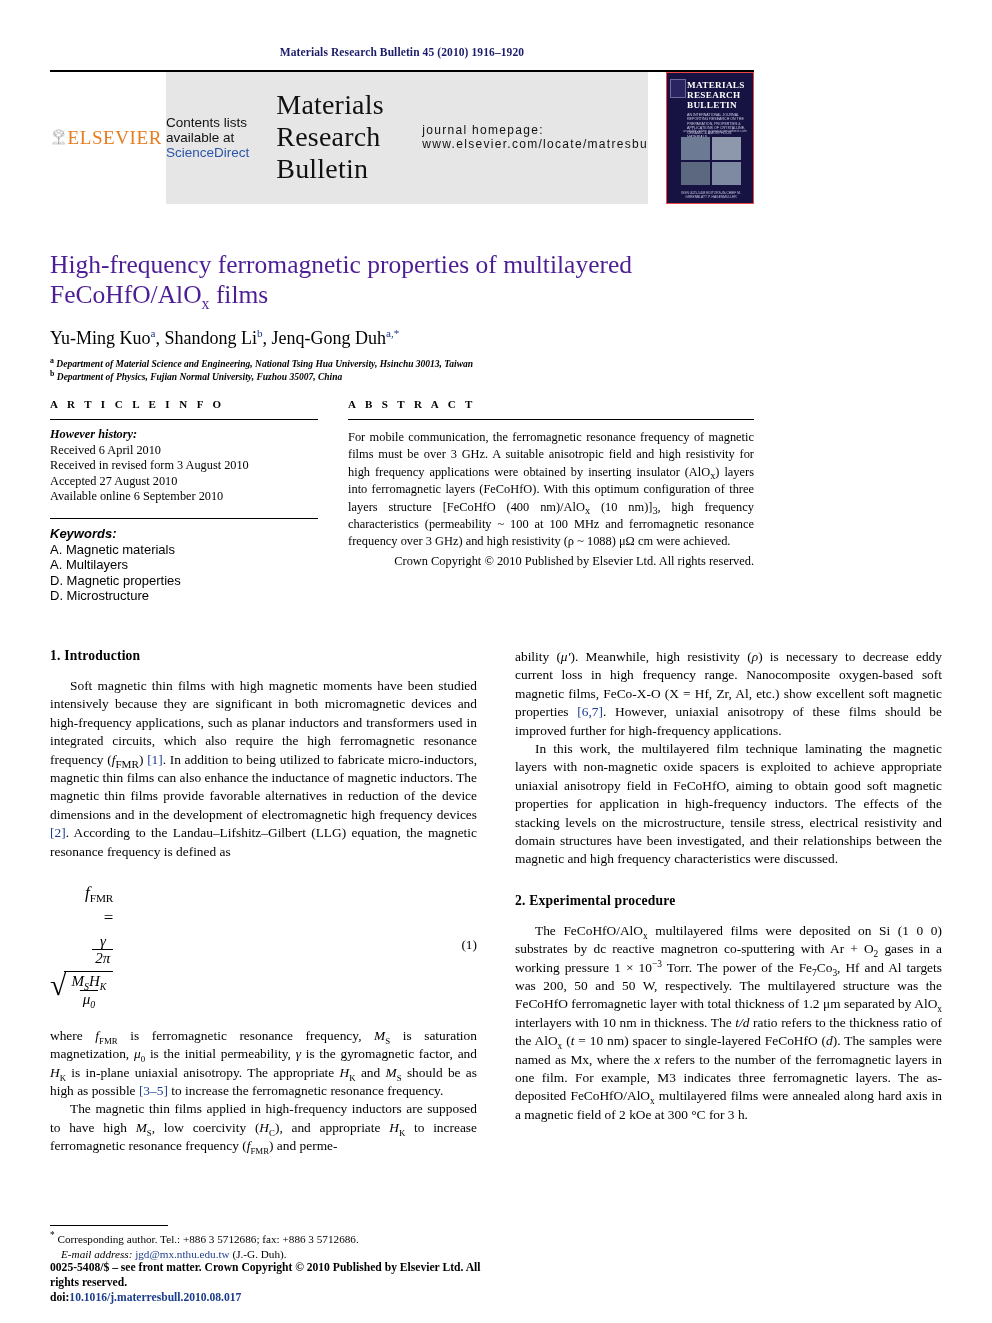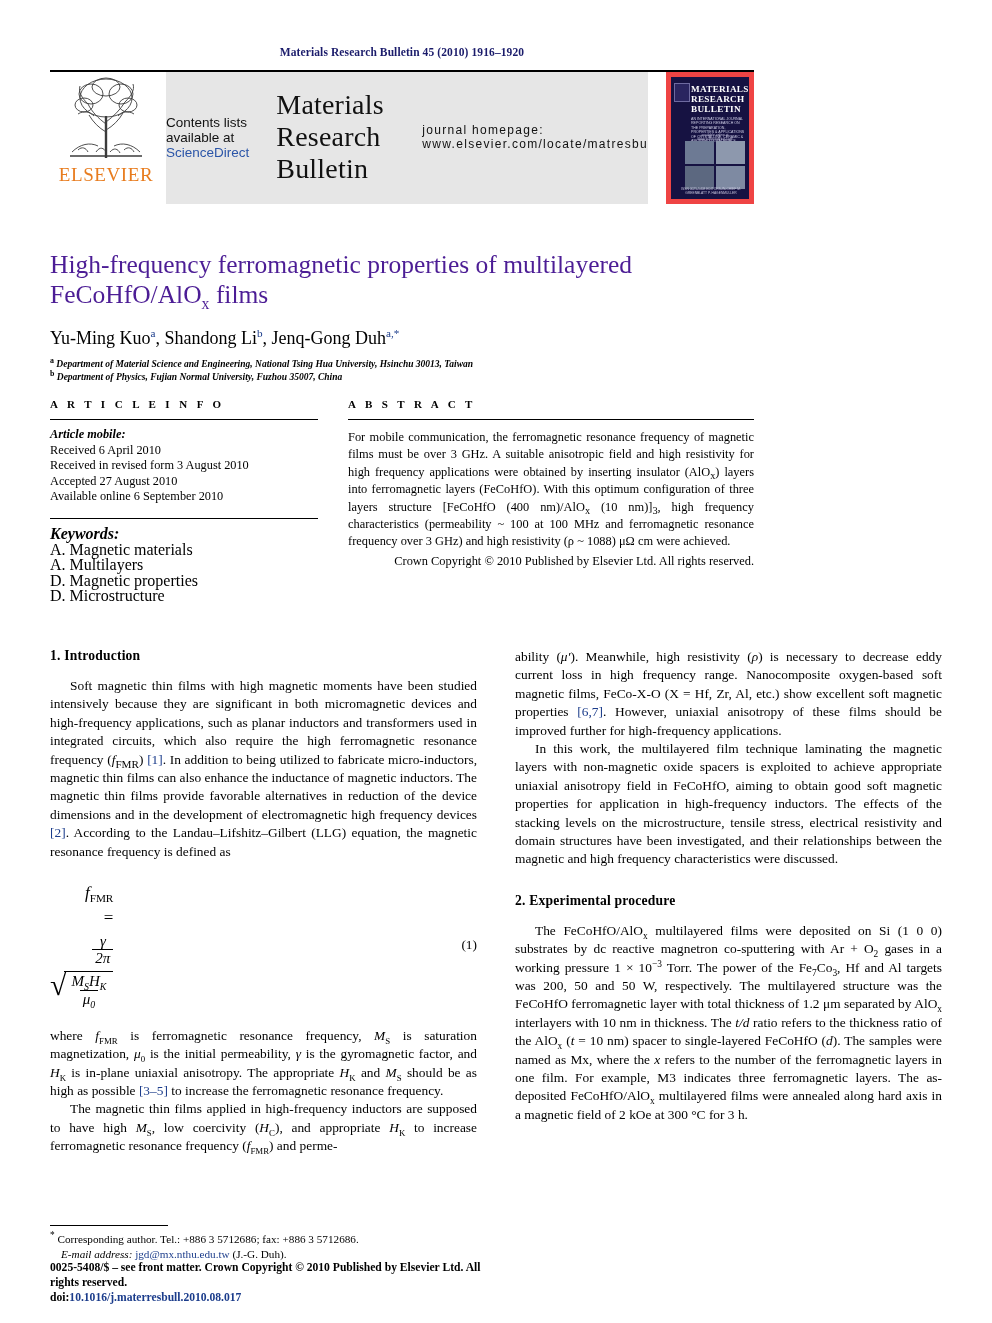--- a/index.html
+++ b/index.html
@@ -40,23 +40,22 @@
     border-top: 2px solid #000;
     padding-top: 0;
     display: flex;
     align-items: stretch;
     height: 132px;
   }
   .elsevier-logo {
     width: 112px;
     flex: 0 0 112px;
     display: flex;
-    flex-direction: column;
     align-items: center;
-    justify-content: flex-start;
+    justify-content: flex-end;
     padding-bottom: 2px;
     box-sizing: border-box;
   }
   .tree-svg { display:block; }
   .elsevier-word {
     font-family: "Liberation Serif", serif;
     font-size: 19px;
     letter-spacing: 0.6px;
     color: #E87C1E;
     font-weight: 400;
@@ -92,21 +91,21 @@
     font-family: "Liberation Sans", sans-serif;
     font-size: 12px;
     letter-spacing: 1.3px;
     color: #111;
   }
   .cover-thumb {
     flex: 0 0 88px;
     width: 88px;
     margin-left: 18px;
     background: #161242;
-    border: 5px solid #ef4444;
+    border: 1px solid #ef4444;
     box-sizing: border-box;
     position: relative;
     overflow: hidden;
     height: 132px;
   }
   .cover-title {
     position: absolute;
     top: 7px; left: 20px; right: 3px;
     color: #fff;
     font-family: "Liberation Serif", serif;
@@ -205,23 +204,23 @@
   .rule-thin { border-top: 1px solid #000; }
   .info-hist {
     font-size: 12.3px;
     line-height: 15.6px;
     font-family: "Liberation Serif", serif;
     padding-top: 7px;
     padding-bottom: 13px;
   }
   .info-hist .ital { font-style: italic; font-weight: bold; }
   .info-kw {
-    font-size: 16px;
+    font-size: 13px;
     line-height: 15.6px;
-    font-family: Liberation Serif, serif;
+    font-family: Liberation Sans, sans-serif;
     padding-top: 7px;
   }
   .info-kw .ital { font-style: italic; font-weight: bold; }
   .abstract-body {
     padding-top: 9px;
     font-size: 12.4px;
     line-height: 17.4px;
     text-align: justify;
     font-family: "Liberation Serif", serif;
   }
@@ -401,21 +400,21 @@
     <p class="affil"><sup>a</sup> <span>Department of Material Science and Engineering, National Tsing Hua University, Hsinchu 30013, Taiwan</span></p>
     <p class="affil"><sup>b</sup> <span>Department of Physics, Fujian Normal University, Fuzhou 35007, China</span></p>
   </div>
 
   <div class="info-abstract">
 
     <div class="col-info">
       <div class="sec-label">A R T I C L E  I N F O</div>
       <div class="rule"></div>
       <div class="info-hist">
-        <div class="ital">Article mobile:</div>
+        <div class="ital">However history:</div>
         <div>Received 6 April 2010</div>
         <div>Received in revised form 3 August 2010</div>
         <div>Accepted 27 August 2010</div>
         <div>Available online 6 September 2010</div>
       </div>
       <div class="rule-thin"></div>
       <div class="info-kw">
         <div class="ital">Keywords:</div>
         <div>A. Magnetic materials</div>
         <div>A. Multilayers</div>

